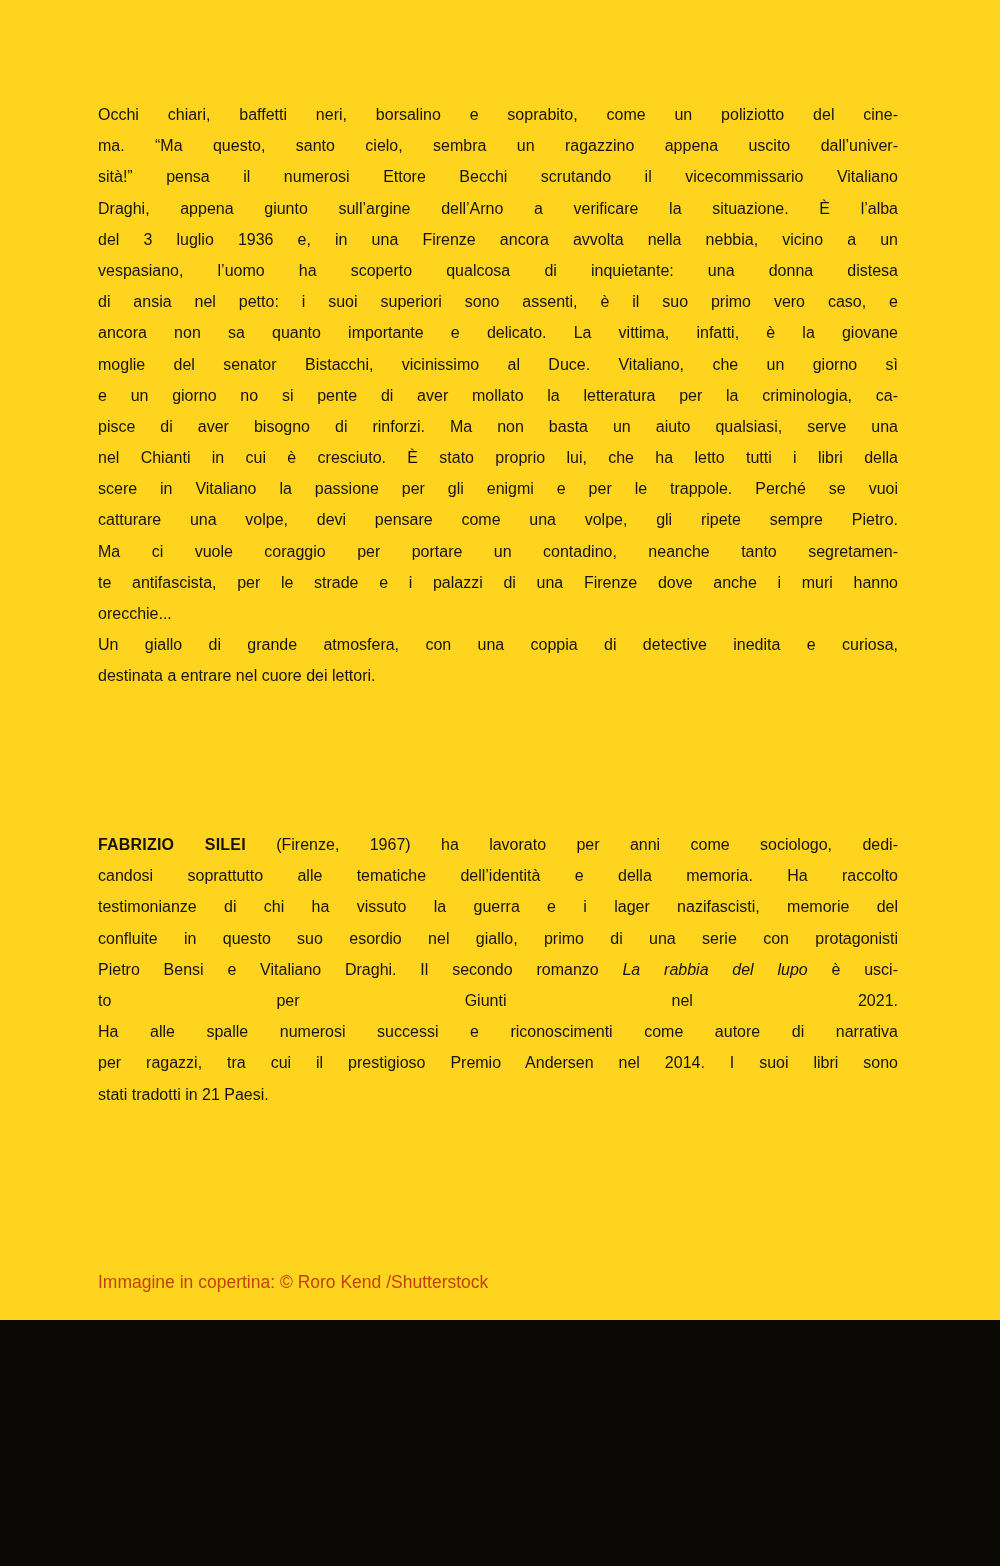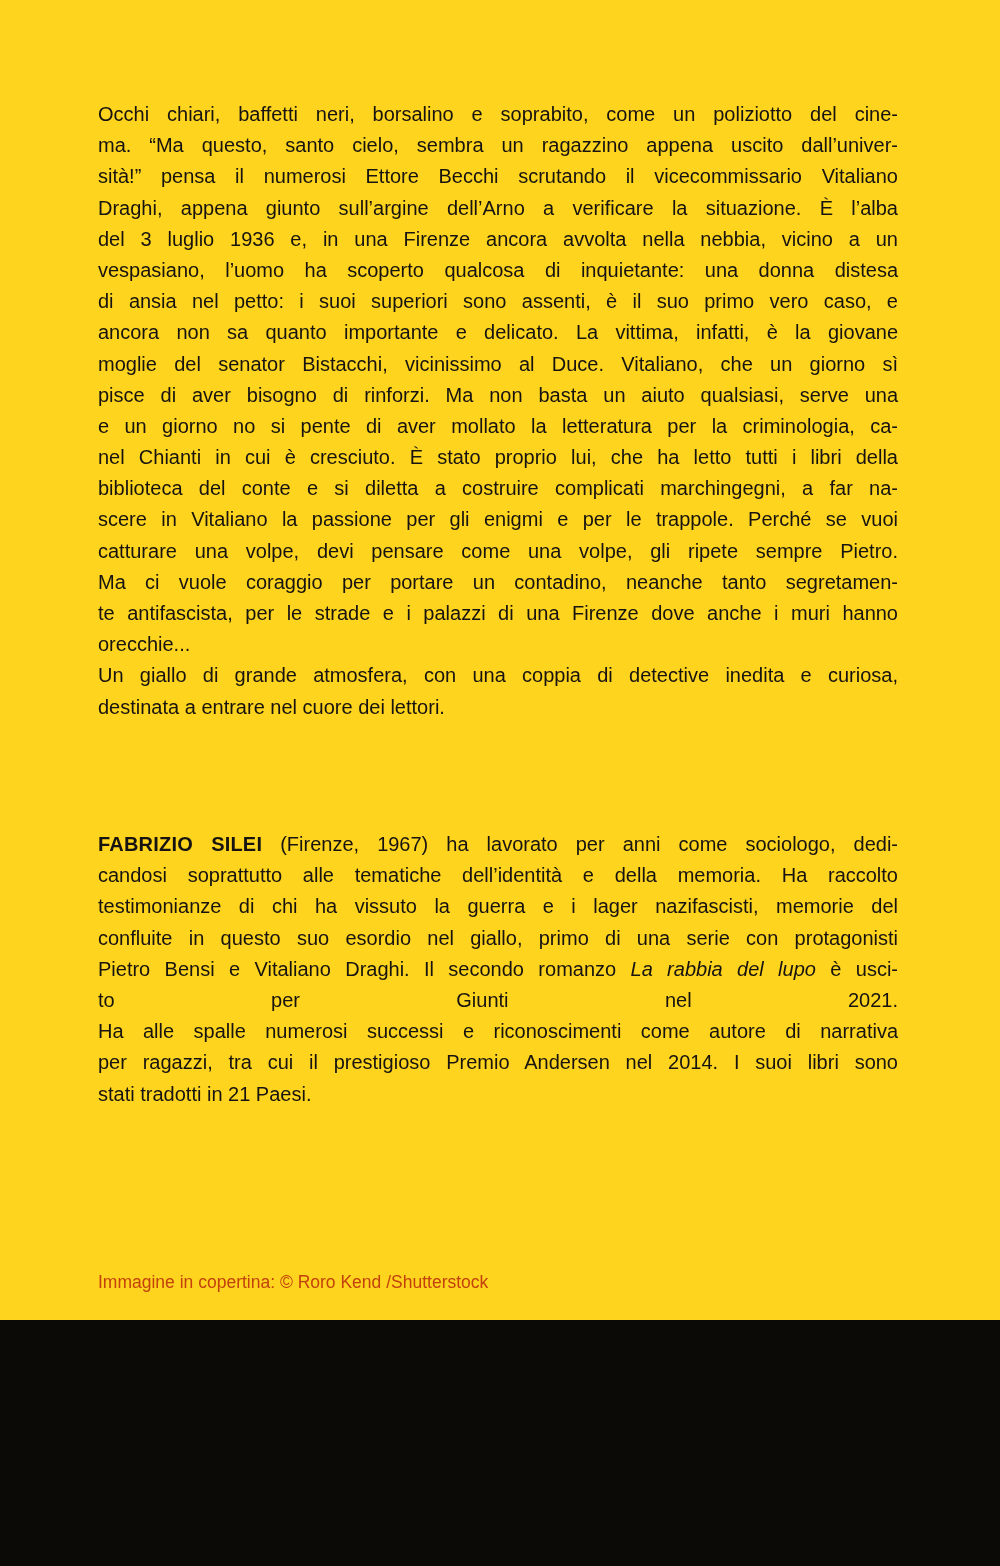--- a/index.html
+++ b/index.html
@@ -11,21 +11,21 @@
     overflow:hidden;
   }
   .cover{position:absolute;inset:0;}
   .black-band{
     position:absolute;left:0;top:1320px;width:1000px;height:246px;
     background:#0c0a07;
   }
   
   .textblock{
     position:absolute;left:98px;width:800px;
-    font-size:20px;
+    font-size:16px;
   }
   .tline{
     line-height:31.2px;height:31.2px;white-space:nowrap;overflow:visible;
   }
   .tline.just{
     text-align:justify;text-align-last:justify;white-space:normal;
   }
   .seg-b{font-weight:bold;letter-spacing:.2px;}
   .seg-i{font-style:italic;}
   #synopsis{top:99px;}
@@ -43,24 +43,23 @@
   <div id="synopsis" class="textblock">
       <div class="tline just"><span>Occhi chiari, baffetti neri, borsalino e soprabito, come un poliziotto del cine-</span></div>
       <div class="tline just"><span>ma. “Ma questo, santo cielo, sembra un ragazzino appena uscito dall’univer-</span></div>
       <div class="tline just"><span>sità!” pensa il numerosi Ettore Becchi scrutando il vicecommissario Vitaliano</span></div>
       <div class="tline just"><span>Draghi, appena giunto sull’argine dell’Arno a verificare la situazione. È l’alba</span></div>
       <div class="tline just"><span>del 3 luglio 1936 e, in una Firenze ancora avvolta nella nebbia, vicino a un</span></div>
       <div class="tline just"><span>vespasiano, l’uomo ha scoperto qualcosa di inquietante: una donna distesa</span></div>
       <div class="tline just"><span>di ansia nel petto: i suoi superiori sono assenti, è il suo primo vero caso, e</span></div>
       <div class="tline just"><span>ancora non sa quanto importante e delicato. La vittima, infatti, è la giovane</span></div>
       <div class="tline just"><span>moglie del senator Bistacchi, vicinissimo al Duce. Vitaliano, che un giorno sì</span></div>
+      <div class="tline just"><span>e un giorno no si pente di aver mollato la letteratura per la criminologia, ca-</span></div>
       <div class="tline just"><span>pisce di aver bisogno di rinforzi. Ma non basta un aiuto qualsiasi, serve una</span></div>
-      <div class="tline just"><span>e un giorno no si pente di aver mollato la letteratura per la criminologia, ca-</span></div>
       <div class="tline just"><span>nel Chianti in cui è cresciuto. È stato proprio lui, che ha letto tutti i libri della</span></div>
-      <div class="tline just"><span>biblioteca del conte e si diletta a costruire complicati marchingegni, a far na-</span></div>
       <div class="tline just"><span>scere in Vitaliano la passione per gli enigmi e per le trappole. Perché se vuoi</span></div>
       <div class="tline just"><span>catturare una volpe, devi pensare come una volpe, gli ripete sempre Pietro.</span></div>
       <div class="tline just"><span>Ma ci vuole coraggio per portare un contadino, neanche tanto segretamen-</span></div>
       <div class="tline just"><span>te antifascista, per le strade e i palazzi di una Firenze dove anche i muri hanno</span></div>
       <div class="tline just"><span>orecchie...</span></div>
       <div class="tline just"><span>Un giallo di grande atmosfera, con una coppia di detective inedita e curiosa,</span></div>
       <div class="tline"><span>destinata a entrare nel cuore dei lettori.</span></div>
     </div>
 
   <div id="bio" class="textblock">

